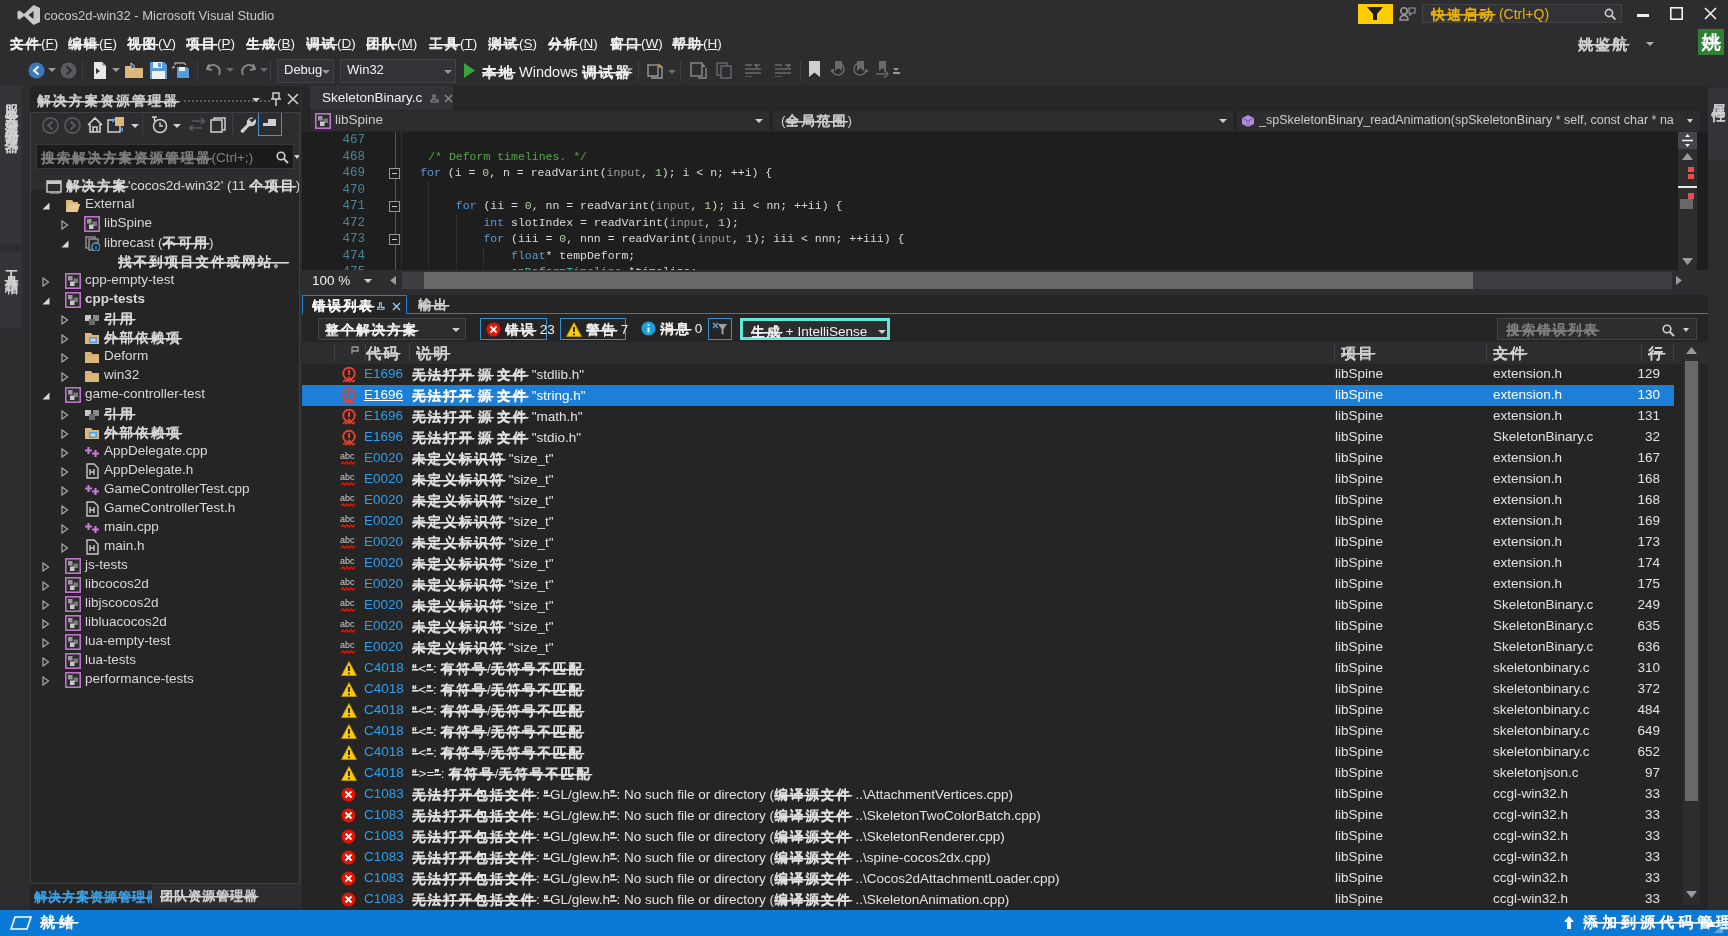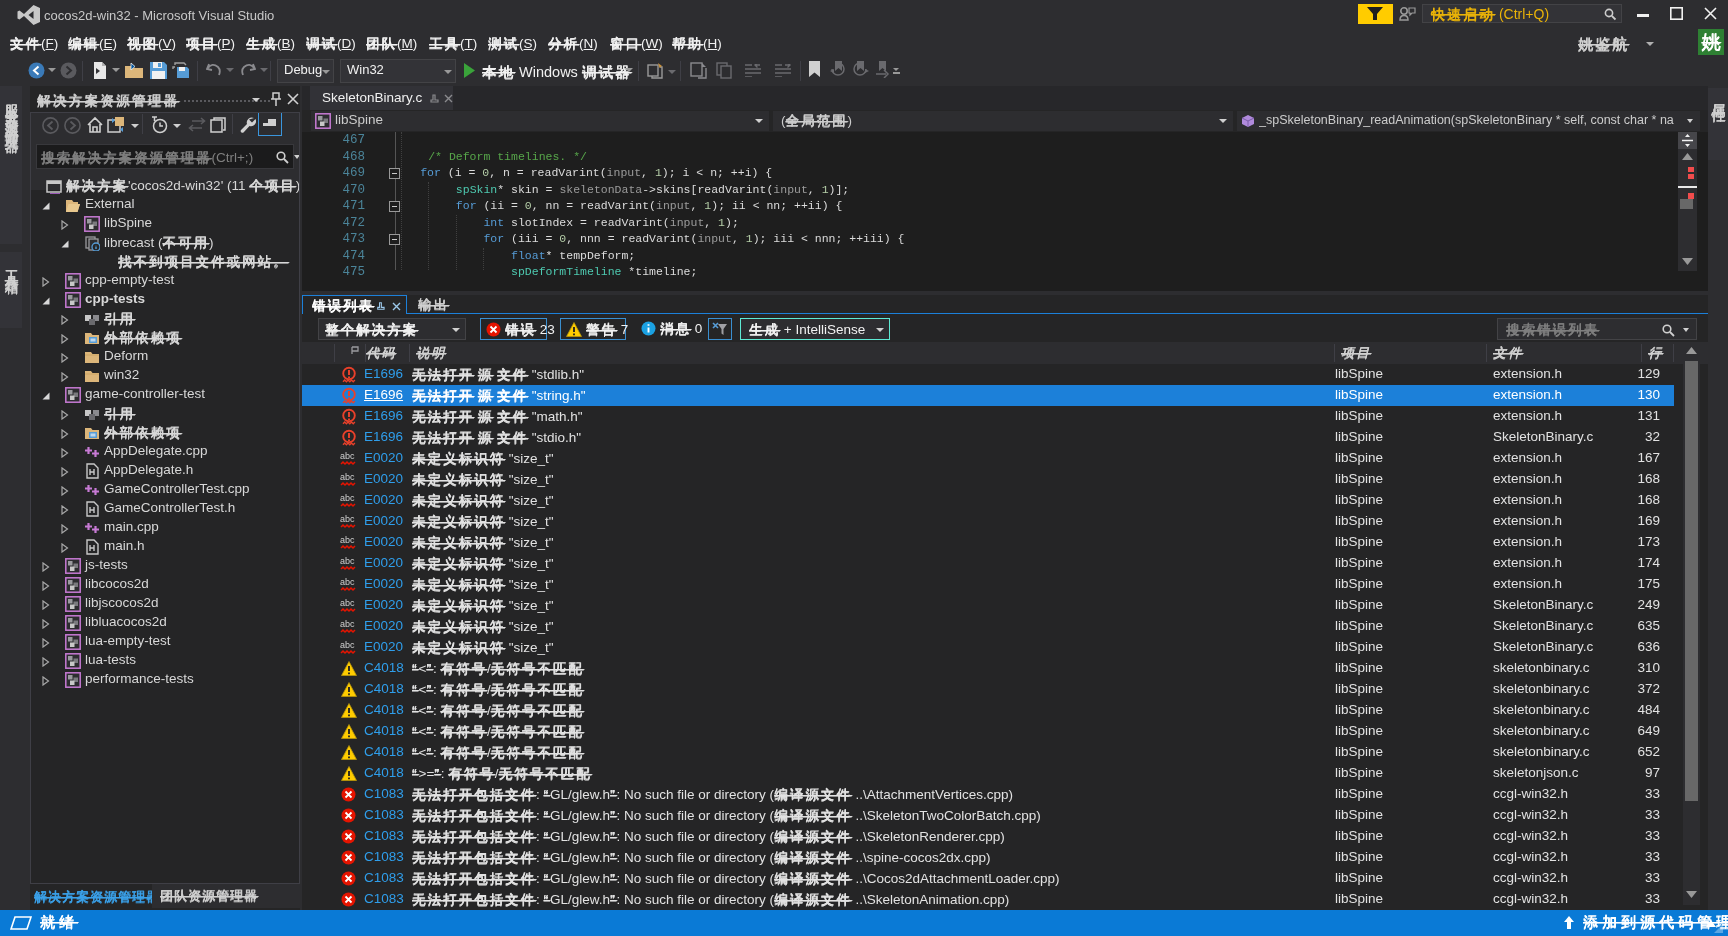--- a/index.html
+++ b/index.html
@@ -35,21 +35,21 @@
 #code{position:absolute;left:0;top:46px;width:1406px;height:138px;background:#1e1e1e;font-family:"Liberation Mono",monospace;font-size:11.5px;}
 .cl{position:absolute;white-space:pre;height:16.5px;line-height:16.5px;}
 .ln{position:absolute;width:63px;text-align:right;color:#4b8499;font-family:"Liberation Mono",monospace;font-size:12.5px;height:16.5px;line-height:16.5px;}
 .kw{color:#569cd6}.cm{color:#57a64a}.ty{color:#4ec9b0}.gy{color:#9b9b9b}.nm{color:#b5cea8}
 #edbot{position:absolute;left:0;top:184px;width:1406px;height:21px;background:#2d2d30;}
 
 #el{position:absolute;left:302px;top:295px;width:1406px;height:615px;background:#252526;}
 .eltab{position:absolute;top:0;height:19px;font-size:13.5px;}
 #eltb{position:absolute;left:0;top:19px;width:1406px;height:28px;text-align:right;}
 .ebtn{position:absolute;top:4px;height:22px;border:1px solid #3a8fd0;font-size:13.5px;color:#f1f1f1;}
-#elhdr{position:absolute;left:0;top:47px;width:1406px;height:22px;background:#2d2d30;color:#d0d0d0;font-size:13px;font-style:italic;}
+#elhdr{position:absolute;left:0;top:47px;width:1406px;height:22px;background:#2d2d30;color:#d0d0d0;font-size:15px;}
 #elrows{position:absolute;left:0;top:69px;width:1372px;height:546px;background:#252526;font-size:13.5px;color:#e2e2e2;}
 .er{position:absolute;left:0;width:1372px;height:21px;white-space:nowrap;}
 .er .cd{position:absolute;left:40px;color:#2f9eeb;}
 .er .ds2{position:absolute;left:80px;}
 .er .pj{position:absolute;left:1033px;}
 .er .fl{position:absolute;left:1191px;}
 .er .lnn{position:absolute;left:1290px;width:68px;text-align:right;}
 .sel{background:#1c80d9;}
 
 #rstrip{position:absolute;left:1708px;top:86px;width:20px;height:824px;background:#2d2d30;}
@@ -610,21 +610,20 @@
   <div class="ln" style="top:99px">473</div>
   <div class="ln" style="top:115.5px">474</div>
   <div class="ln" style="top:132px">475</div>
   <div class="abs" style="left:93px;top:0;width:1px;height:138px;background:#555"></div>
   <div class="abs" style="left:99px;top:0;width:1px;height:138px;border-left:1px dotted #404040"></div>
   <div class="abs" style="left:126px;top:49.5px;width:1px;height:88.5px;border-left:1px dotted #404040"></div>
   <div class="abs" style="left:154px;top:82.5px;width:1px;height:55.5px;border-left:1px dotted #404040"></div>
   <div class="abs" style="left:181px;top:115.5px;width:1px;height:22.5px;border-left:1px dotted #404040"></div>
   <div class="cl ds" style="left:71px;top:16.5px"><span class="cm">        /* Deform timelines. */</span></div>
   <div class="cl ds" style="left:63px;top:33px">        <span class="kw">for</span> (i = <span class="nm">0</span>, n = readVarint(<span class="gy">input</span>, <span class="nm">1</span>); i &lt; n; ++i) {</div>
-  <div class="cl ds" style="left:71px;top:49.5px">            <span class="ty">spSkin</span>* skin = <span class="gy">skeletonData</span>-&gt;skins[readVarint(<span class="gy">input</span>, <span class="nm">1</span>)];</div>
   <div class="cl ds" style="left:71px;top:66px">            <span class="kw">for</span> (ii = <span class="nm">0</span>, nn = readVarint(<span class="gy">input</span>, <span class="nm">1</span>); ii &lt; nn; ++ii) {</div>
   <div class="cl ds" style="left:71px;top:82.5px">                <span class="kw">int</span> slotIndex = readVarint(<span class="gy">input</span>, <span class="nm">1</span>);</div>
   <div class="cl ds" style="left:71px;top:99px">                <span class="kw">for</span> (iii = <span class="nm">0</span>, nnn = readVarint(<span class="gy">input</span>, <span class="nm">1</span>); iii &lt; nnn; ++iii) {</div>
   <div class="cl ds" style="left:71px;top:115.5px">                    <span class="kw">float</span>* tempDeform;</div>
   <div class="cl ds" style="left:71px;top:132px">                    <span class="ty">spDeformTimeline</span> *timeline;</div>
   <div class="abs" style="left:87px;top:36px;width:11px;height:11px;border:1px solid #999;background:#1e1e1e">
           <div class="abs" style="left:2px;top:4px;width:5px;height:1px;background:#ccc"></div>
         </div>
   <div class="abs" style="left:87px;top:69px;width:11px;height:11px;border:1px solid #999;background:#1e1e1e">
           <div class="abs" style="left:2px;top:4px;width:5px;height:1px;background:#ccc"></div>
@@ -644,20 +643,33 @@
   <svg class="abs" style="left:4px;top:21px" width="11" height="7" viewBox="0 0 11 7">
           <path d="M5.5 0 L11 7 L0 7 Z" fill="#999"></path>
         </svg>
   <div class="abs" style="left:10px;top:35px;width:6px;height:5px;background:#f14c4c"></div>
   <div class="abs" style="left:10px;top:42px;width:6px;height:5px;background:#f14c4c"></div>
   <div class="abs" style="left:0px;top:54px;width:19px;height:2px;background:#e8e8e8"></div>
   <div class="abs" style="left:10px;top:61px;width:6px;height:6px;background:#f14c4c"></div>
   <div class="abs" style="left:2px;top:67px;width:13px;height:10px;background:#686868"></div>
   <svg class="abs" style="left:4px;top:126px" width="11" height="7" viewBox="0 0 11 7">
           <path d="M5.5 7 L0 0 L11 0 Z" fill="#999"></path>
+        </svg>
+ </div>
+ <div id="edbot">
+  <span class="abs" style="left:10px;top:3px;font-size:13.5px;color:#f1f1f1">100 %</span>
+  <div class="darr" style="left:62px;top:9px;border-top-color:#d0d0d0"></div>
+  <svg class="abs" style="left:88px;top:6px" width="6" height="9" viewBox="0 0 6 9">
+          <path d="M6 0 L0 4.5 L6 9 Z" fill="#999"></path>
+        </svg>
+  <div class="abs" style="left:100px;top:2px;width:1270px;height:17px;background:#3e3e42">
+    <div class="abs" style="left:22px;top:0;width:1049px;height:17px;background:#686868"></div>
+  </div>
+  <svg class="abs" style="left:1374px;top:6px" width="6" height="9" viewBox="0 0 6 9">
+          <path d="M0 0 L6 4.5 L0 9 Z" fill="#999"></path>
         </svg>
  </div>
 </div>
 <div id="el">
  <div class="abs" style="left:0;top:18px;width:1406px;height:1px;background:#1c80d9"></div>
  <div class="eltab" style="left:0;width:105px;background:#252526;border:1px solid #1c80d9;border-bottom:none;">
    <span class="abs" style="left:9px;top:1px;color:#fff"><c>错误列表</c></span>
    <svg class="abs" style="left:72px;top:5px" width="10" height="10" viewBox="0 0 11 11">
           <path d="M2 4 h5 v-3 h2 v7 h-2 v-2 h-5 Z" fill="none" stroke="#9cc8ea" stroke-width="1.2" transform="rotate(90 5.5 5.5)"></path>
         </svg>
@@ -693,21 +705,21 @@
             <path d="M7.5 3.2 v1.6 M7.5 6.5 v5" stroke="#fff" stroke-width="1.9"></path>
           </svg>
     <span class="abs" style="left:24px;top:2px;white-space:nowrap"><c>消息</c> 0</span>
   </div>
   <div class="ebtn" style="left:406px;width:24px;">
     <svg class="abs" style="left:3px;top:3px" width="16" height="15" viewBox="0 0 16 15">
             <path d="M1 1 L6 6 M6 1 L1 6" stroke="#569cd6" stroke-width="1.6"></path>
             <path d="M6 2 h9 l-3.5 5 v6 l-2 -1.5 v-4.5 Z" fill="#a0a0a4"></path>
           </svg>
   </div>
-  <div class="abs" style="left:438px;top:4px;width:150px;height:22px;background:#2d2d30;border:1px solid #5eead4;">
+  <div class="abs" style="left:438px;top:4px;width:150px;height:22px;background:#2d2d30;border:3px solid #5eead4;">
     <span class="abs" style="left:8px;top:2px;font-size:13.5px;color:#f1f1f1;white-space:nowrap"><c>生成</c> + IntelliSense</span>
     <div class="darr" style="left:135px;top:9px;border-top-color:#d0d0d0"></div>
   </div>
   <div class="abs" style="left:1195px;top:4px;width:200px;height:22px;background:#2d2d30;border:1px solid #434346;">
     <span class="abs" style="left:8px;top:2px;font-size:13.5px;color:#7f7f7f"><c>搜索错误列表</c></span>
     <svg class="abs" style="left:163px;top:4px" width="15" height="15" viewBox="0 0 15 15">
             <circle cx="6" cy="6" r="3.8" fill="none" stroke="#d0d0d0" stroke-width="1.6"></circle>
             <line x1="9" y1="9" x2="13" y2="13" stroke="#d0d0d0" stroke-width="1.8"></line>
           </svg>
     <div class="darr" style="left:185px;top:9px;border-top-color:#d0d0d0;border-left-width:3.5px;border-right-width:3.5px"></div>

